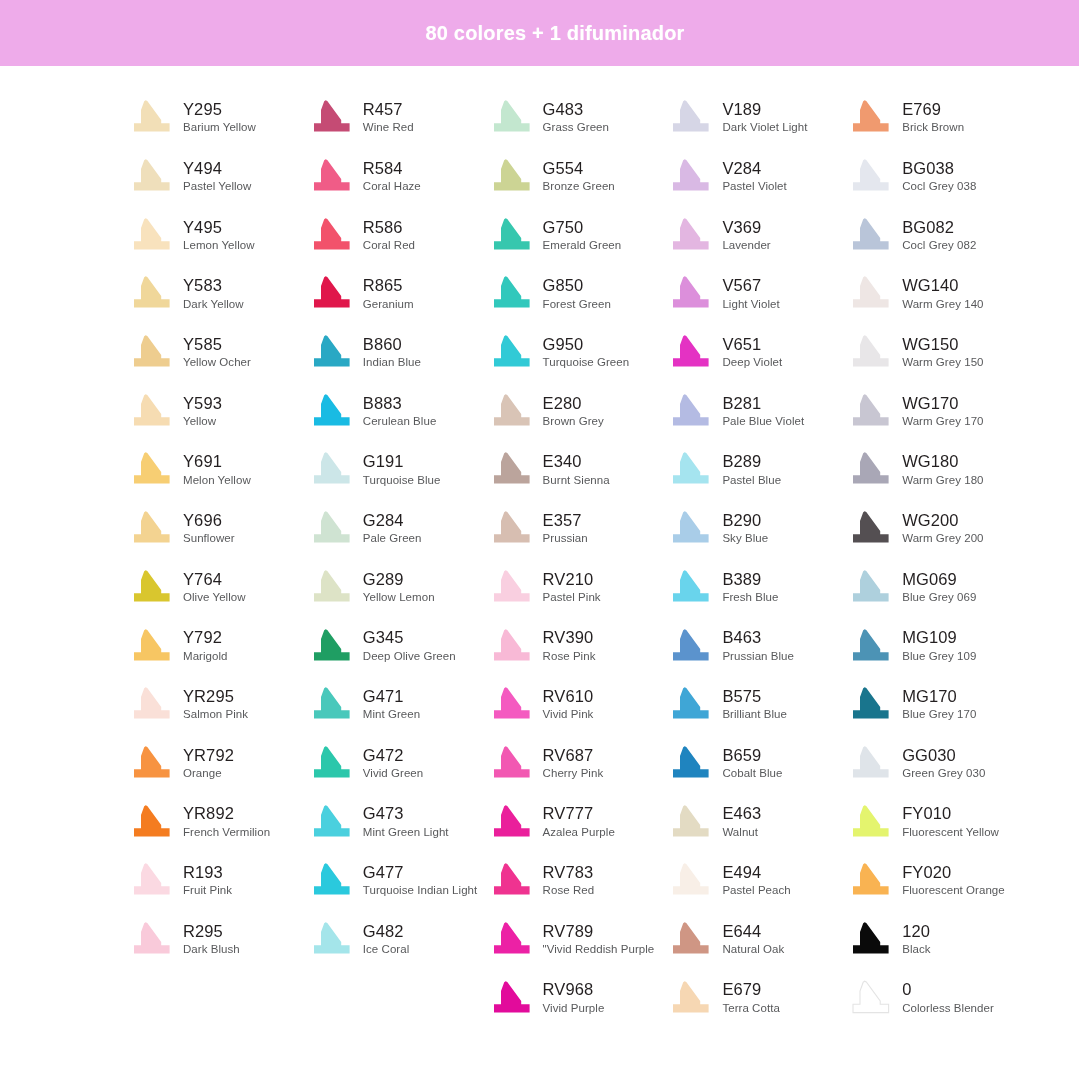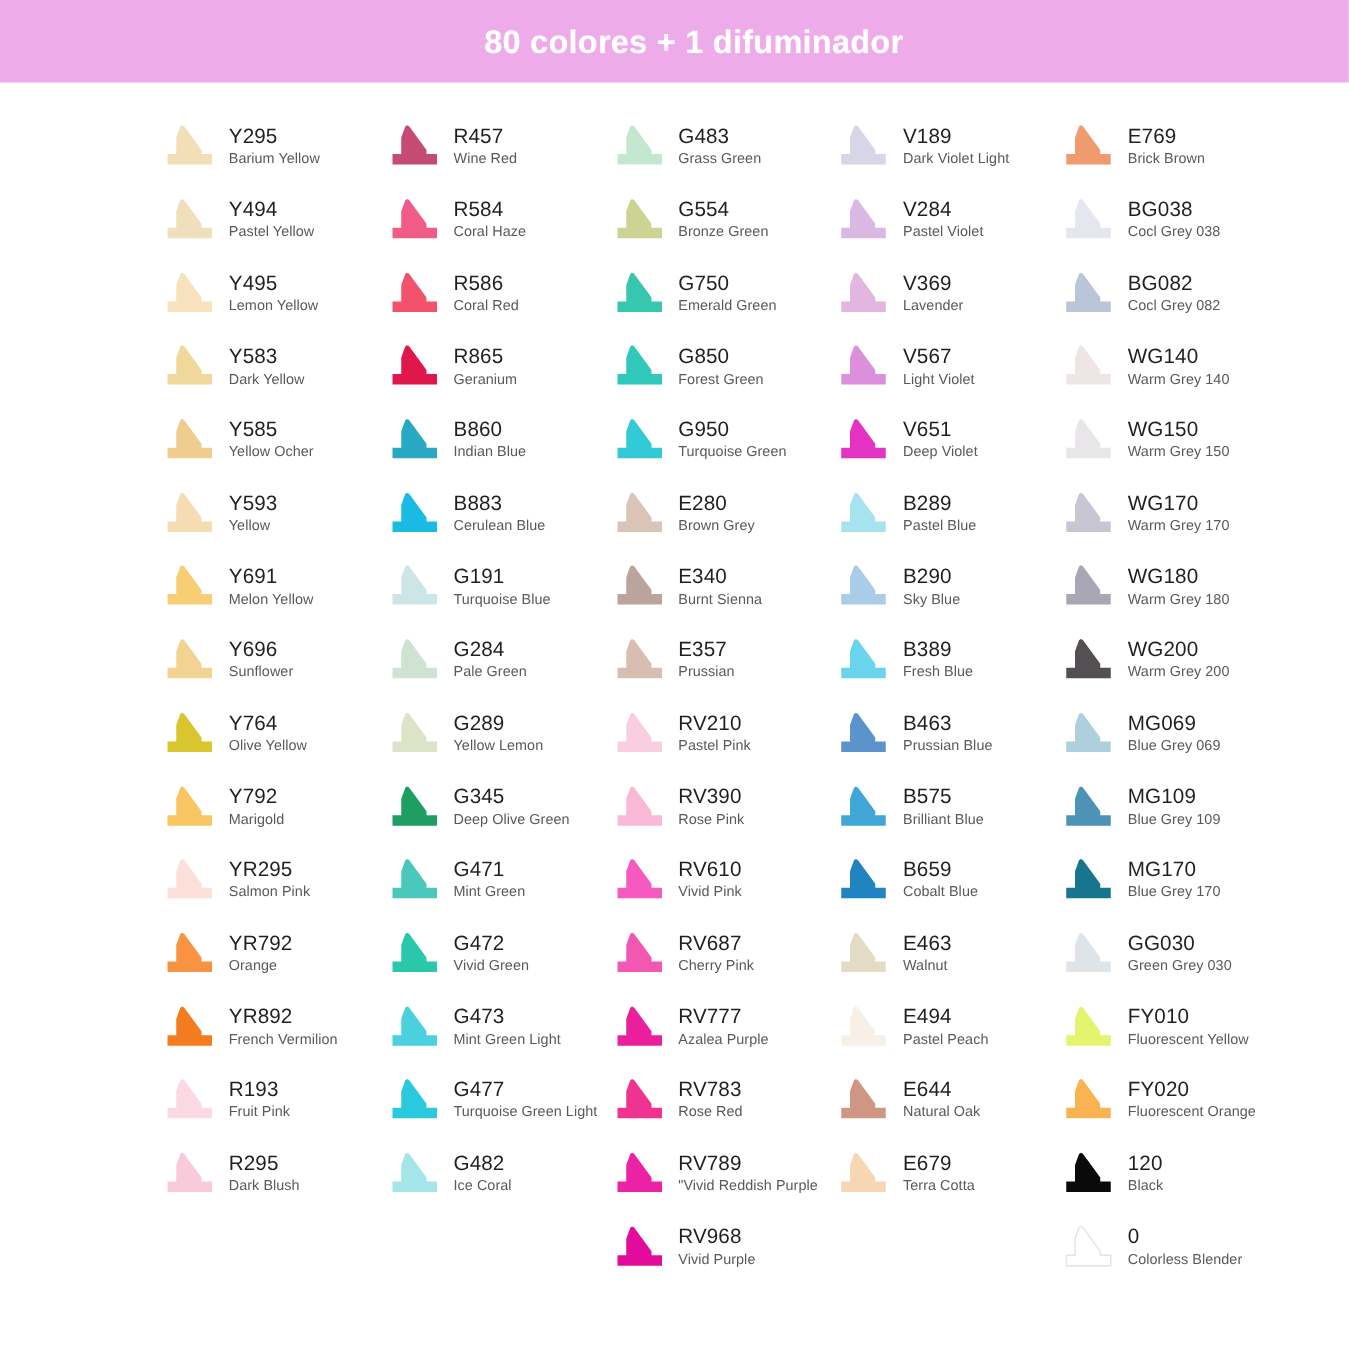--- a/index.html
+++ b/index.html
@@ -25,21 +25,21 @@
     width: 1079px;
     height: 66px;
     background: #eeabea;
     display: flex;
     align-items: center;
     justify-content: center;
     box-sizing: border-box;
   }
   #banner-title {
     color: #ffffff;
-    font-size: 26px;
+    font-size: 20px;
     font-weight: bold;
     letter-spacing: 0.2px;
     font-family: "Liberation Sans", sans-serif;
     text-shadow: 0 0 1px rgba(255,255,255,0.5);
     margin-left: 31px;
   }
   
   #grid {
     position: absolute;
     left: 0;
@@ -422,21 +422,21 @@
           </div>
         </div>
         <div class="swatch-item">
           <div class="swatch-mark">
             <svg viewBox="0 0 46 38" xmlns="http://www.w3.org/2000/svg">
               <path d="M 16.2 3.2 L 17.6 2.2 L 19.3 3.0 L 33.2 22.0 L 33.2 25.2 L 41.6 25.2 L 41.6 33.6 L 6.0 33.6 L 6.0 25.2 L 13.0 25.2 L 13.0 12.0 Z" fill="#2ac9dd"></path>
             </svg>
           </div>
           <div class="swatch-text">
             <div class="swatch-code">G477</div>
-            <div class="swatch-name">Turquoise Green  Light</div>
+            <div class="swatch-name">Turquoise Indian  Light</div>
           </div>
         </div>
         <div class="swatch-item">
           <div class="swatch-mark">
             <svg viewBox="0 0 46 38" xmlns="http://www.w3.org/2000/svg">
               <path d="M 16.2 3.2 L 17.6 2.2 L 19.3 3.0 L 33.2 22.0 L 33.2 25.2 L 41.6 25.2 L 41.6 33.6 L 6.0 33.6 L 6.0 25.2 L 13.0 25.2 L 13.0 12.0 Z" fill="#a4e5ea"></path>
             </svg>
           </div>
           <div class="swatch-text">
             <div class="swatch-code">G482</div>
@@ -669,20 +669,31 @@
         </div>
         <div class="swatch-item">
           <div class="swatch-mark">
             <svg viewBox="0 0 46 38" xmlns="http://www.w3.org/2000/svg">
               <path d="M 16.2 3.2 L 17.6 2.2 L 19.3 3.0 L 33.2 22.0 L 33.2 25.2 L 41.6 25.2 L 41.6 33.6 L 6.0 33.6 L 6.0 25.2 L 13.0 25.2 L 13.0 12.0 Z" fill="#e432c3"></path>
             </svg>
           </div>
           <div class="swatch-text">
             <div class="swatch-code">V651</div>
             <div class="swatch-name">Deep Violet</div>
+          </div>
+        </div>
+        <div class="swatch-item">
+          <div class="swatch-mark">
+            <svg viewBox="0 0 46 38" xmlns="http://www.w3.org/2000/svg">
+              <path d="M 16.2 3.2 L 17.6 2.2 L 19.3 3.0 L 33.2 22.0 L 33.2 25.2 L 41.6 25.2 L 41.6 33.6 L 6.0 33.6 L 6.0 25.2 L 13.0 25.2 L 13.0 12.0 Z" fill="#b4bbe3"></path>
+            </svg>
+          </div>
+          <div class="swatch-text">
+            <div class="swatch-code">B281</div>
+            <div class="swatch-name">Pale Blue Violet</div>
           </div>
         </div>
         <div class="swatch-item">
           <div class="swatch-mark">
             <svg viewBox="0 0 46 38" xmlns="http://www.w3.org/2000/svg">
               <path d="M 16.2 3.2 L 17.6 2.2 L 19.3 3.0 L 33.2 22.0 L 33.2 25.2 L 41.6 25.2 L 41.6 33.6 L 6.0 33.6 L 6.0 25.2 L 13.0 25.2 L 13.0 12.0 Z" fill="#a5e4ef"></path>
             </svg>
           </div>
           <div class="swatch-text">
             <div class="swatch-code">B289</div>

